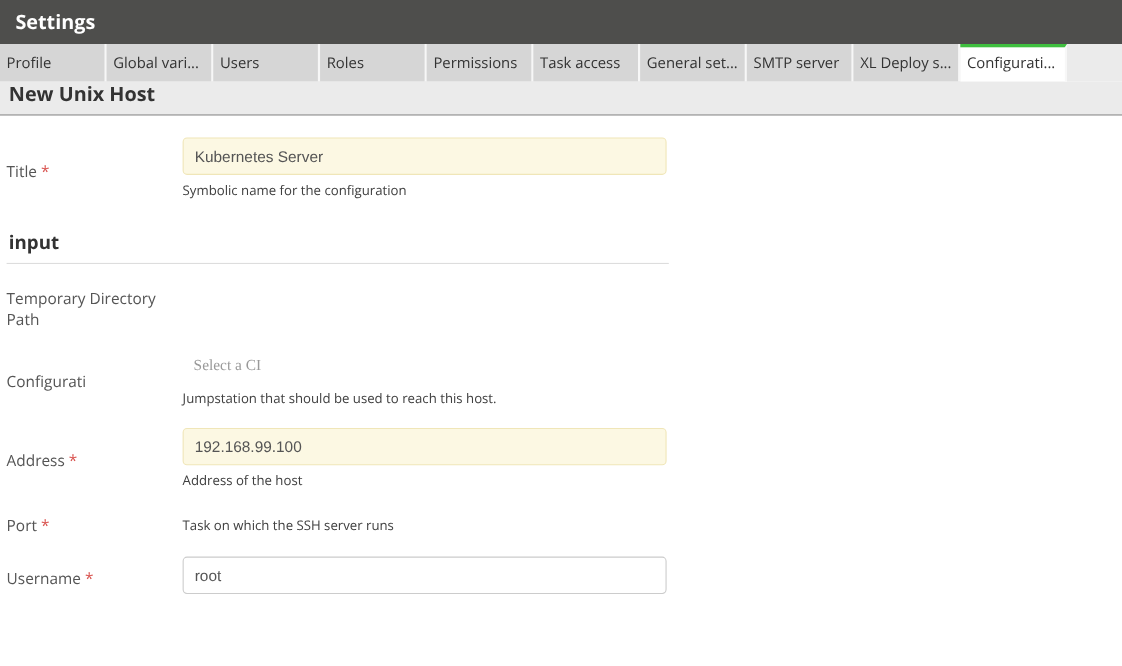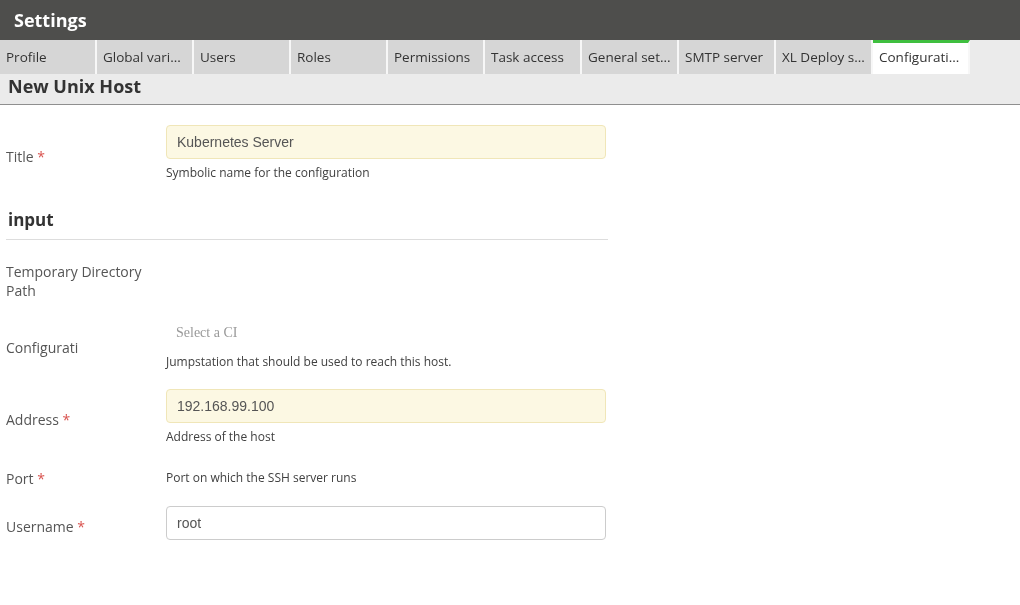--- a/index.html
+++ b/index.html
@@ -179,21 +179,21 @@
       <div class="help-text">Address of the host</div>
     </div>
   </div>
 
   <div class="form-row">
     <div class="form-label">
       <span>Port</span>
       <span class="required-star"> *</span>
     </div>
     <div class="form-control-wrap">
-      <div class="help-text">Port on which the SSH server runs</div>
+      <div class="help-text">Task on which the SSH server runs</div>
     </div>
   </div>
 
   <div class="form-row">
     <div class="form-label">
       <span>Username</span>
       <span class="required-star"> *</span>
     </div>
     <div class="form-control-wrap">
       <input type="text" class="form-input" value="root" style="">

